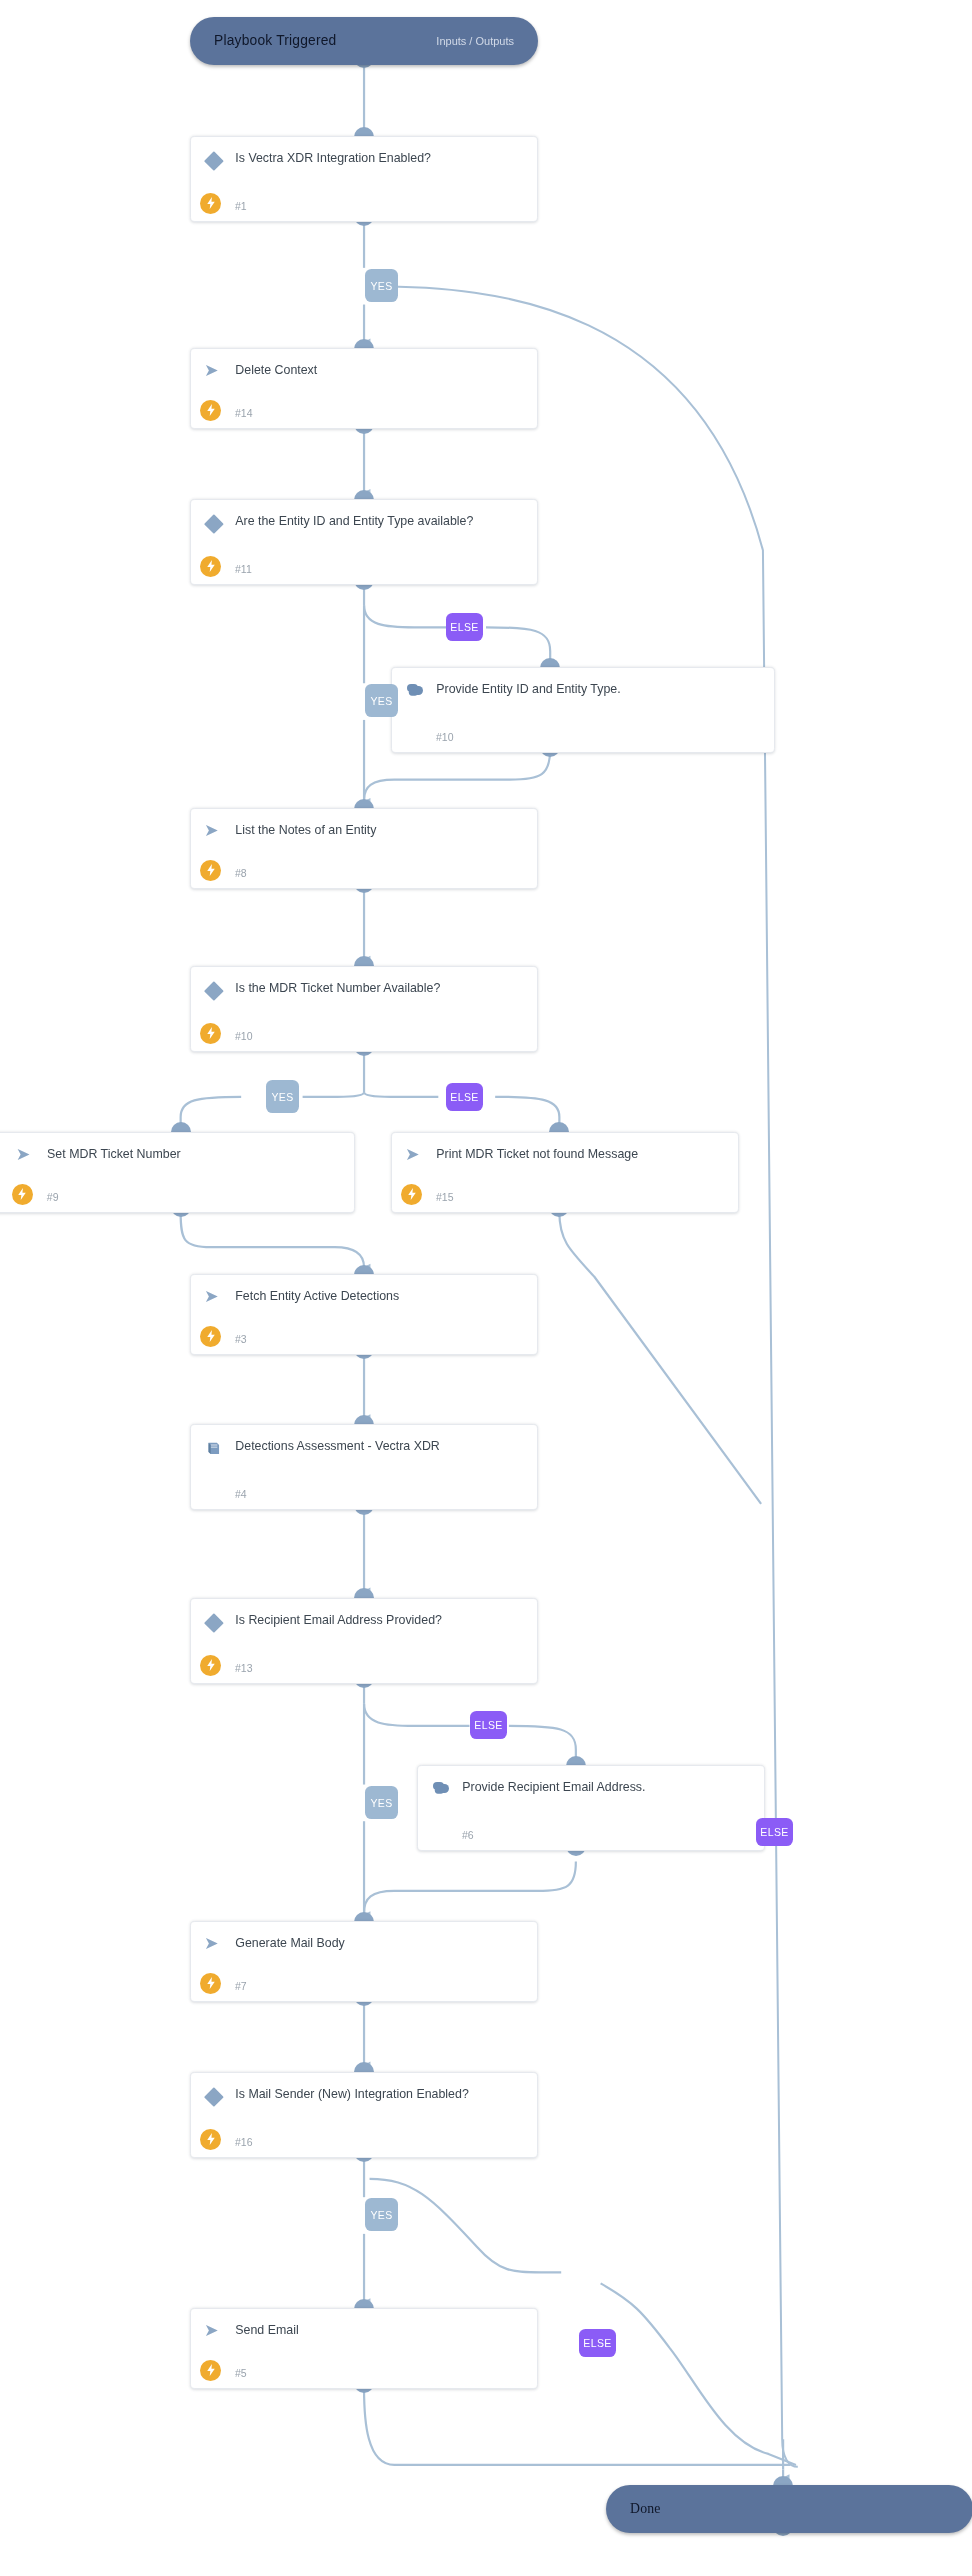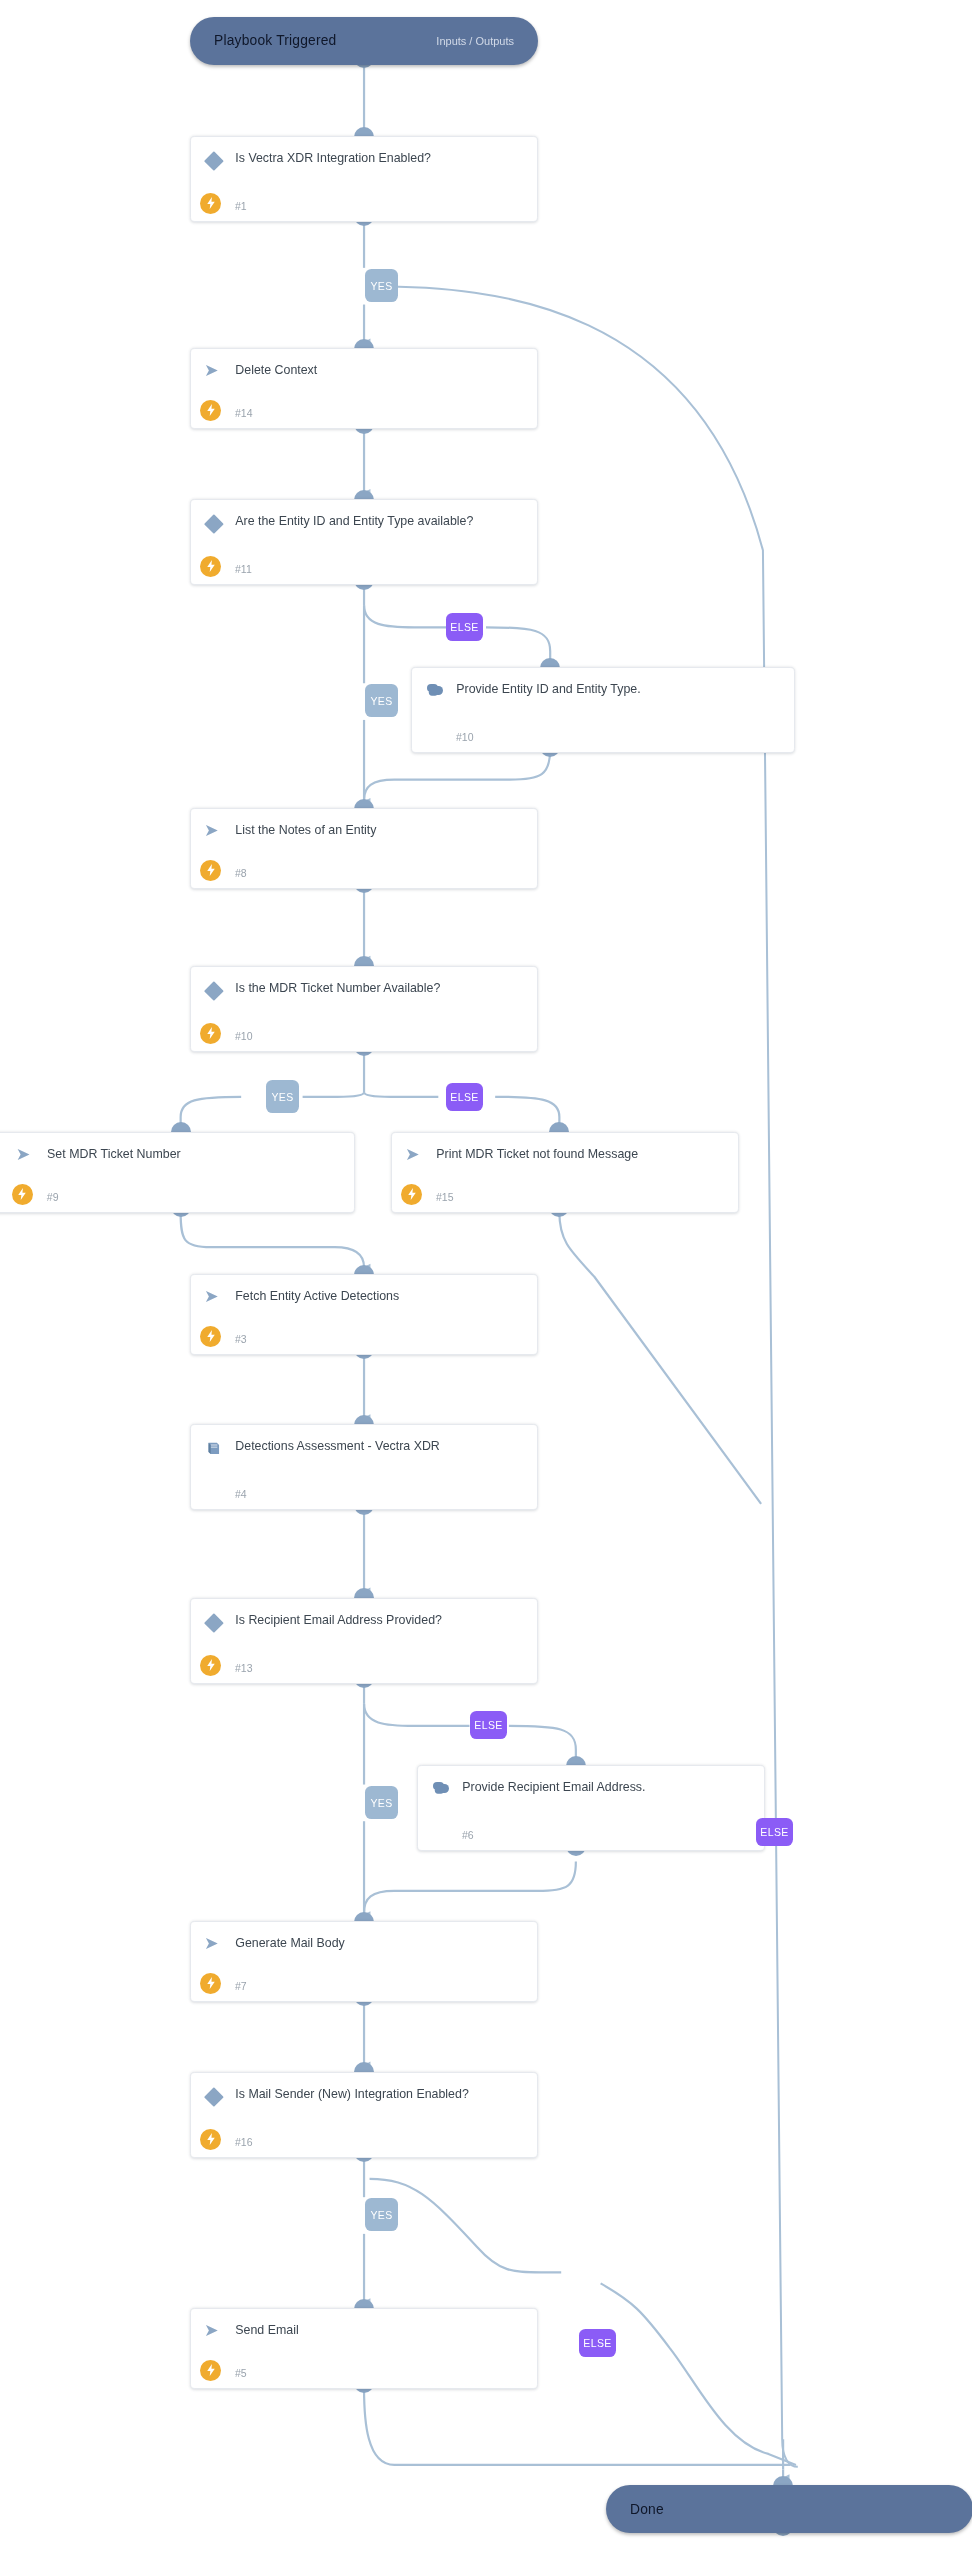--- a/index.html
+++ b/index.html
@@ -314,21 +314,21 @@
   <div class="port bottom" style="left:354px; top:580px;"></div>
 
   <div class="badge else" style="left:446px; top:613px;">
       <span>ELSE</span>
     </div>
   <div class="badge yes" style="left:348px; top:684px;">
       <span>YES</span>
     </div>
 
   <div class="port top" style="left:540px; top:658px;"></div>
-  <div class="node" style="left:411px; top:667px; width:384px; height:86px;">
+  <div class="node" style="left:391px; top:667px; width:384px; height:86px;">
     <div class="node-row">
       <span class="node-icon">
           <i class="ic-bubble"></i>
         </span>
       <span class="node-title">Provide Entity ID and Entity Type.</span>
     </div>
     <span class="node-id">#10</span>
   </div>
   <div class="port bottom" style="left:540px; top:747px;"></div>
 
@@ -535,19 +535,19 @@
     </span>
     <span class="node-id">#5</span>
   </div>
   <div class="port bottom" style="left:354px; top:2383px;"></div>
 
   <div class="badge else" style="left:579px; top:2329px;">
       <span>ELSE</span>
     </div>
 
   <div class="port top" style="left:773px; top:2476px;"></div>
-  <div class="pill" style="left:606px; top:2485px; width:367px; height:48px;">
+  <div class="pill" style="left:606px; top:2485px; width:367px; height:48px;font-family:Liberation Serif, serif;">
     <span class="pill-title">Done</span>
   </div>
   <div class="port bottom" style="left:773px; top:2526px;"></div>
 
 </div>
 
 
 </body></html>

